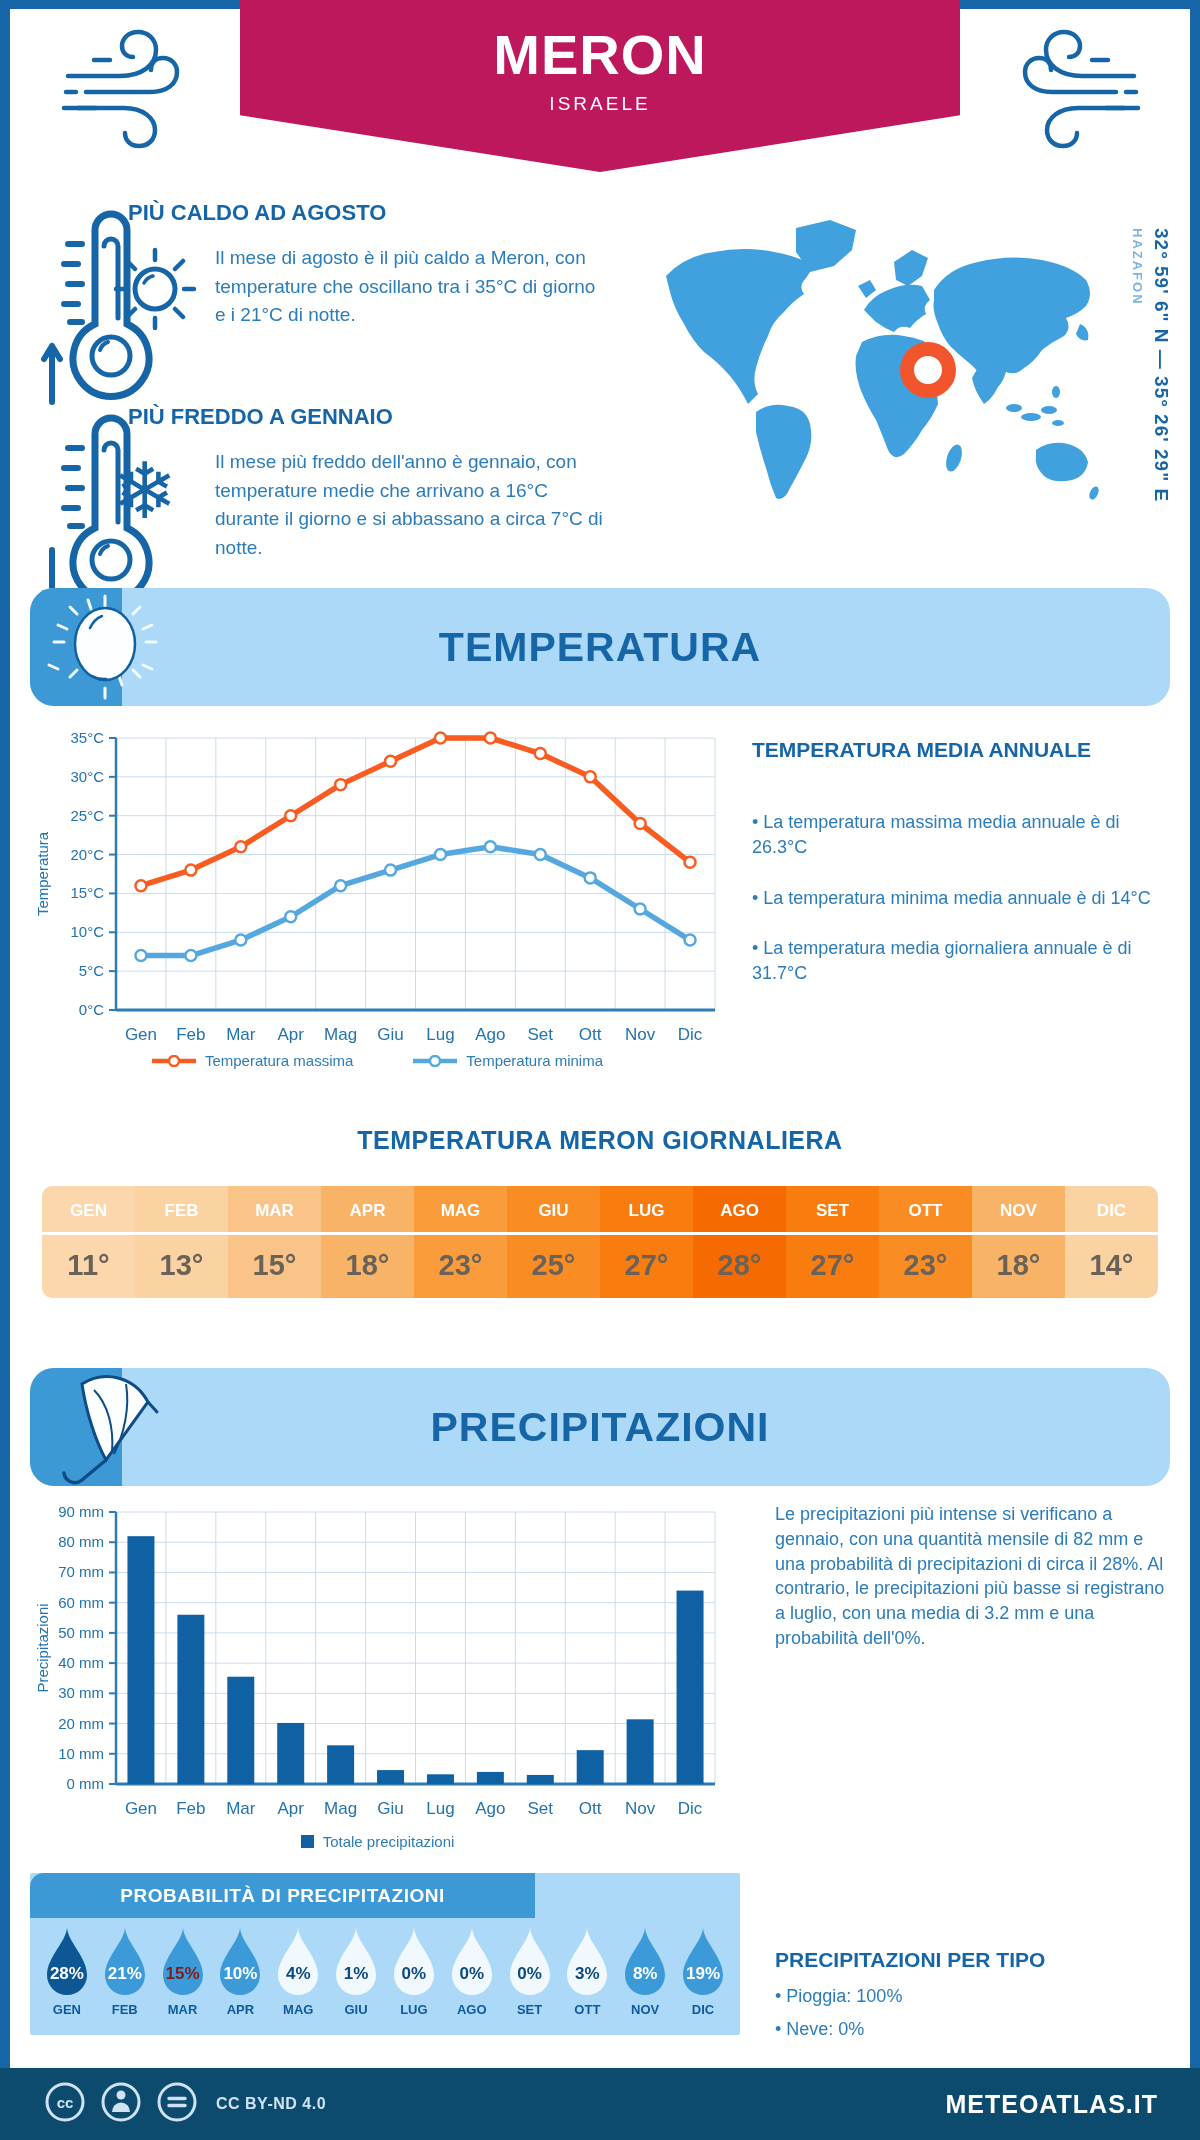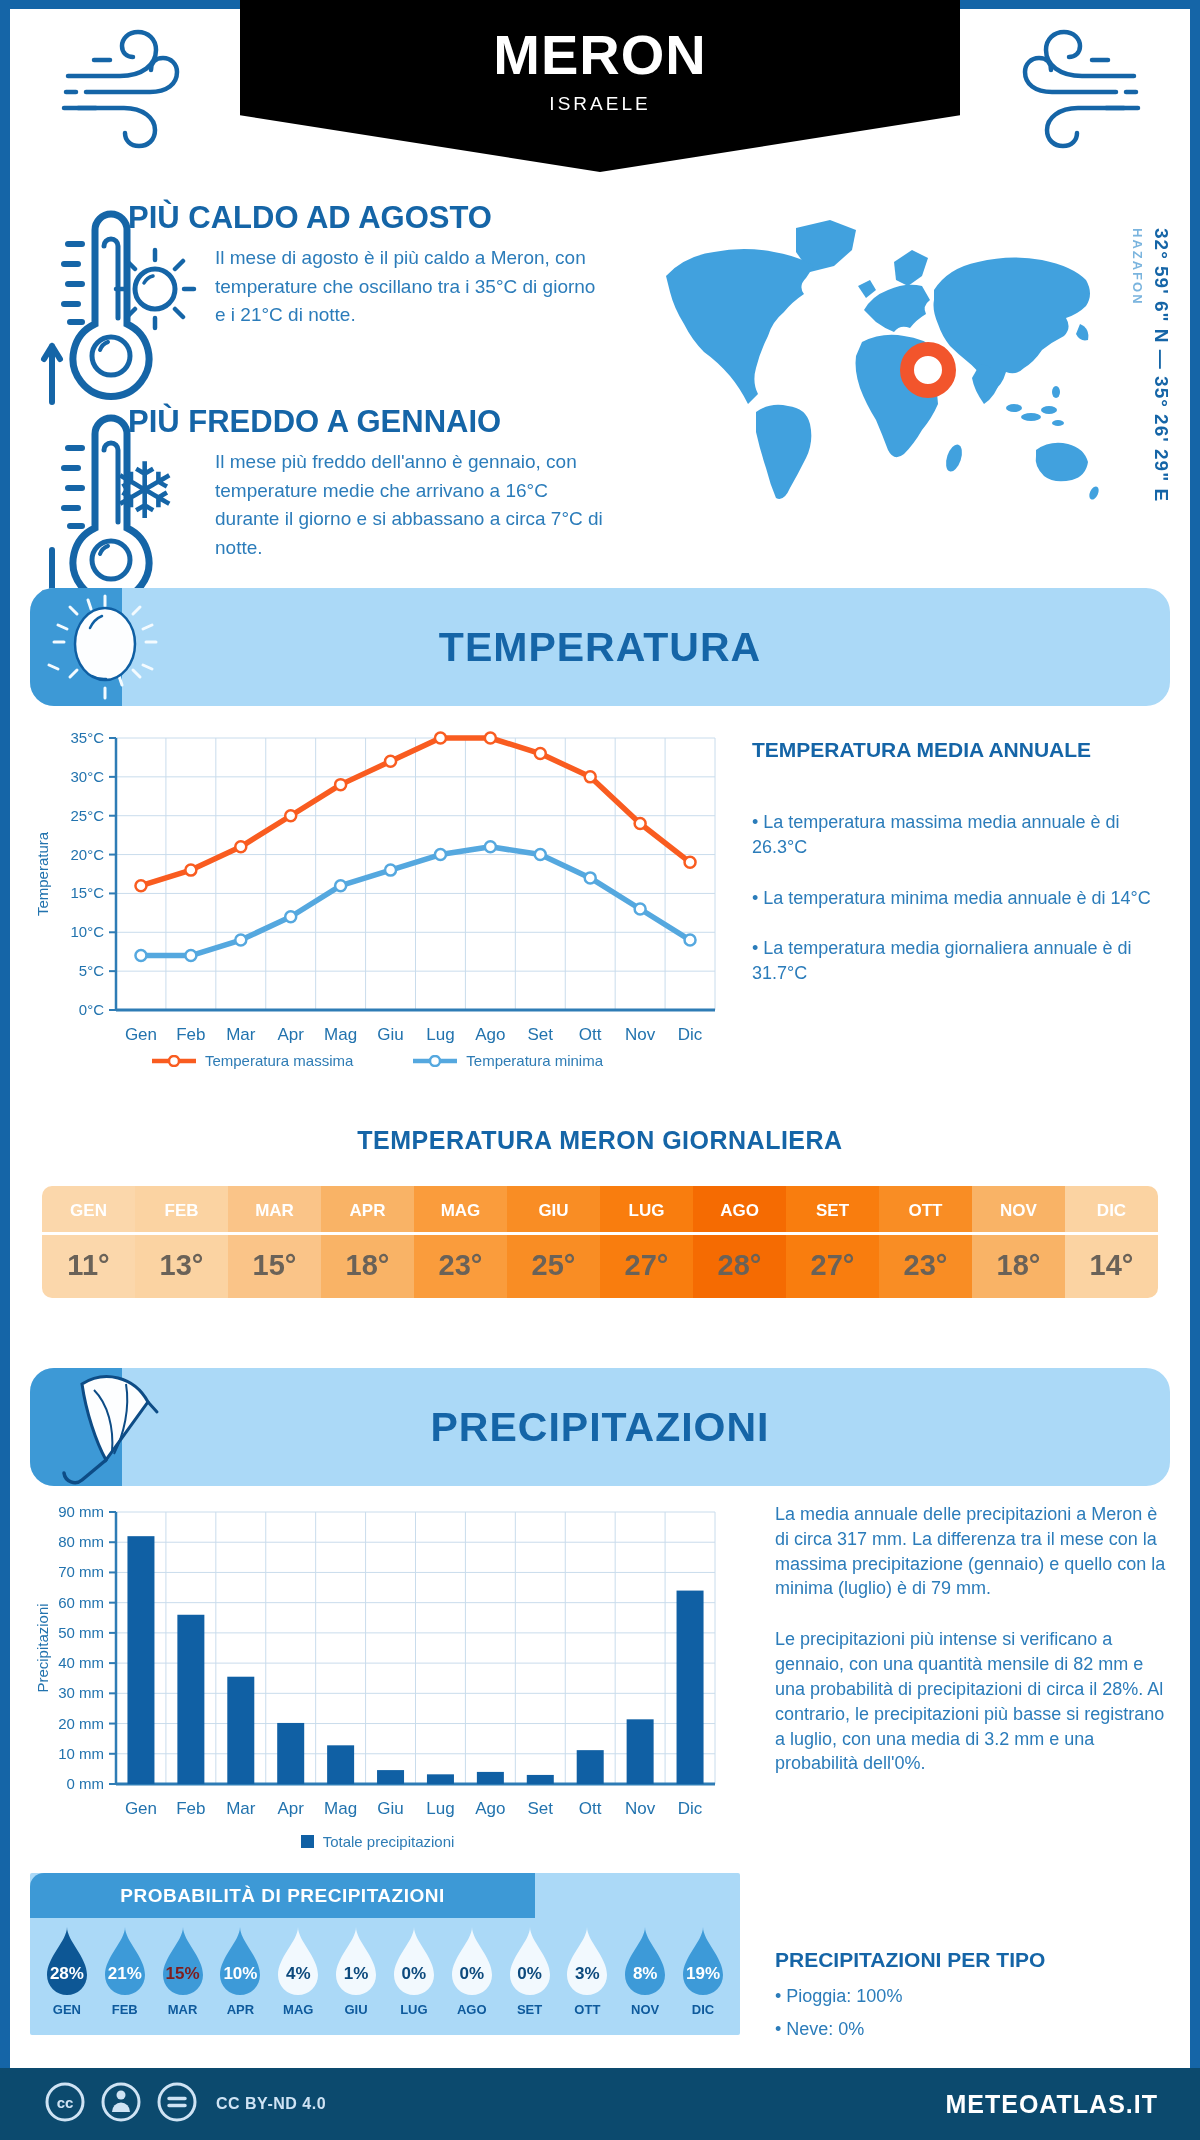--- a/index.html
+++ b/index.html
@@ -5,30 +5,30 @@
   html,body{margin:0;padding:0;}
   body{position:relative;width:1200px;height:2140px;background:#fff;
        font-family:"Liberation Sans",sans-serif;overflow:hidden;}
   .abs{position:absolute;}
   .frame{background:#1565a7;}
   .frame-left{left:0;top:0;width:10px;height:2140px;}
   .frame-right{right:0;top:0;width:10px;height:2140px;}
   .frame-top{left:0;top:0;width:1200px;height:9px;}
 
   
-  .banner{left:240px;top:0;width:720px;height:172px;background:#000000;
+  .banner{left:240px;top:0;width:720px;height:172px;background:#be185d;
           clip-path:polygon(0 0,100% 0,100% 67%,50% 100%,0 67%);
           text-align:center;color:#fff;z-index:5;}
   .banner .ttl{margin-top:22px;font-size:56px;font-weight:bold;letter-spacing:1px;}
   .banner .sub{margin-top:6px;font-size:19px;letter-spacing:3px;}
 
   .windsvg{width:138px;height:128px;}
   .mirror{transform:scaleX(-1);}
 
-  .h-title{font-size:31px;font-weight:bold;color:#1565a7;}
+  .h-title{font-size:22px;font-weight:bold;color:#1565a7;}
   .h-text{font-size:19px;line-height:1.5;color:#2b7cba;}
   .flake{font-size:78px;color:#1565a7;line-height:1;}
 
   .geo{left:1172px;top:228px;width:300px;transform:rotate(90deg);transform-origin:0 0;}
   .geo-coords{font-size:19px;font-weight:bold;color:#1565a7;letter-spacing:1px;white-space:nowrap;}
   .geo-region{font-size:13px;font-weight:bold;color:#7ab4de;letter-spacing:2px;margin-top:5px;}
 
   
   .sec{width:1140px;height:118px;background:#abd9f7;border-radius:24px;}
   .sec .tab{position:absolute;left:0;top:0;width:92px;height:118px;background:#3d99d6;border-radius:24px 0 0 24px;}
@@ -424,21 +424,20 @@
     <rect x="644.5416666666666" y="94.57777777777778" width="27" height="193.42222222222222" fill="#1060a4"></rect>
   </svg>
 <div id="precip-legend" class="abs legend" style="left:30px;top:1833px;width:695px">
     <span class="li">
       <span style="width: 13px; height: 13px; background: rgb(16, 96, 164); display: inline-block;"></span>
       <span>Totale precipitazioni</span>
     </span>
   </div>
 
 <div class="abs panel-t" style="left:775px;top:1502px;width:400px">
-  <p>La media annuale delle precipitazioni a Meron è di circa 317 mm. La differenza tra il mese con la massima precipitazione (gennaio) e quello con la minima (luglio) è di 79 mm.</p>
   <p>Le precipitazioni più intense si verificano a gennaio, con una quantità mensile di 82 mm e una probabilità di precipitazioni di circa il 28%. Al contrario, le precipitazioni più basse si registrano a luglio, con una media di 3.2 mm e una probabilità dell'0%.</p>
 </div>
 
 <div class="abs prob">
   <div class="prob-band">PROBABILITÀ DI PRECIPITAZIONI</div>
   <div id="drops" class="drops">
       <div class="dropcol">
         <svg viewBox="0 0 52 74">
           <path d="M26 2 C26 16 6 32 6 50 A20 20 0 0 0 46 50 C46 32 26 16 26 2 Z" fill="#0d5795"></path>
         </svg>

